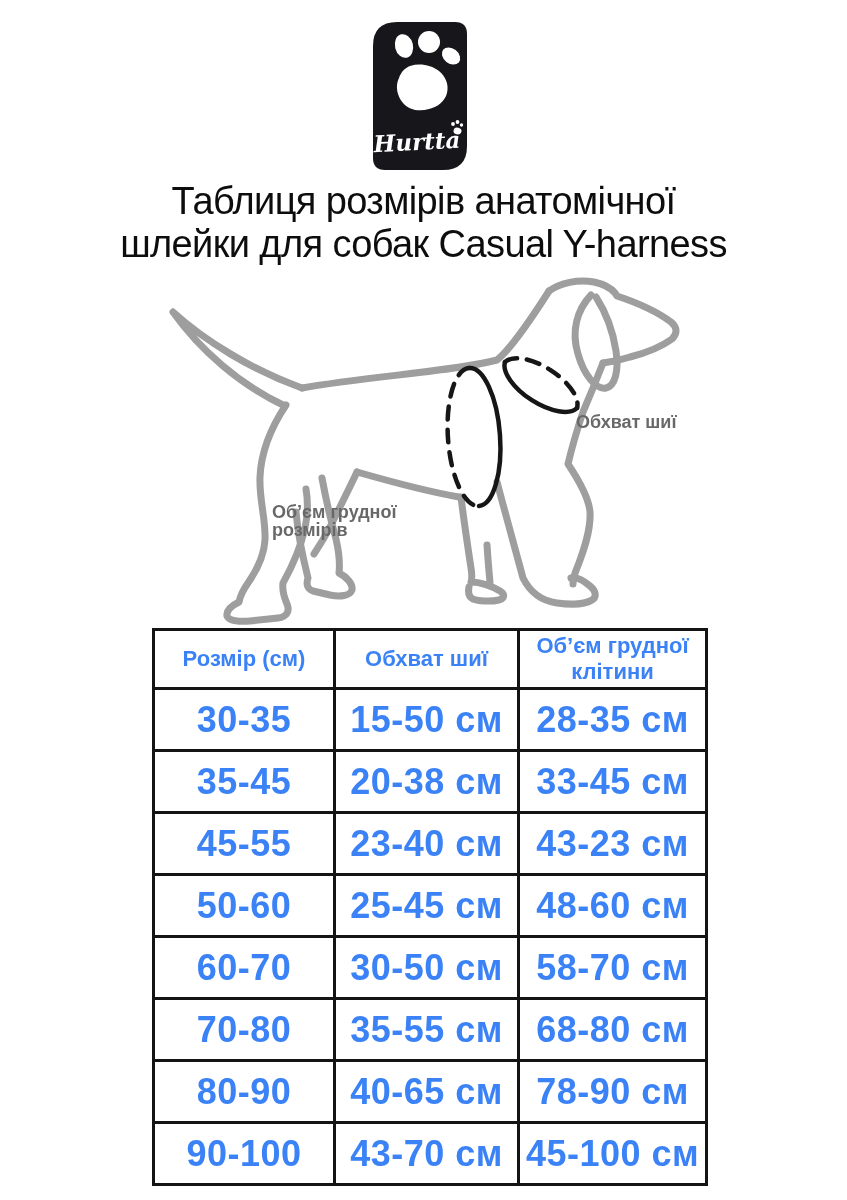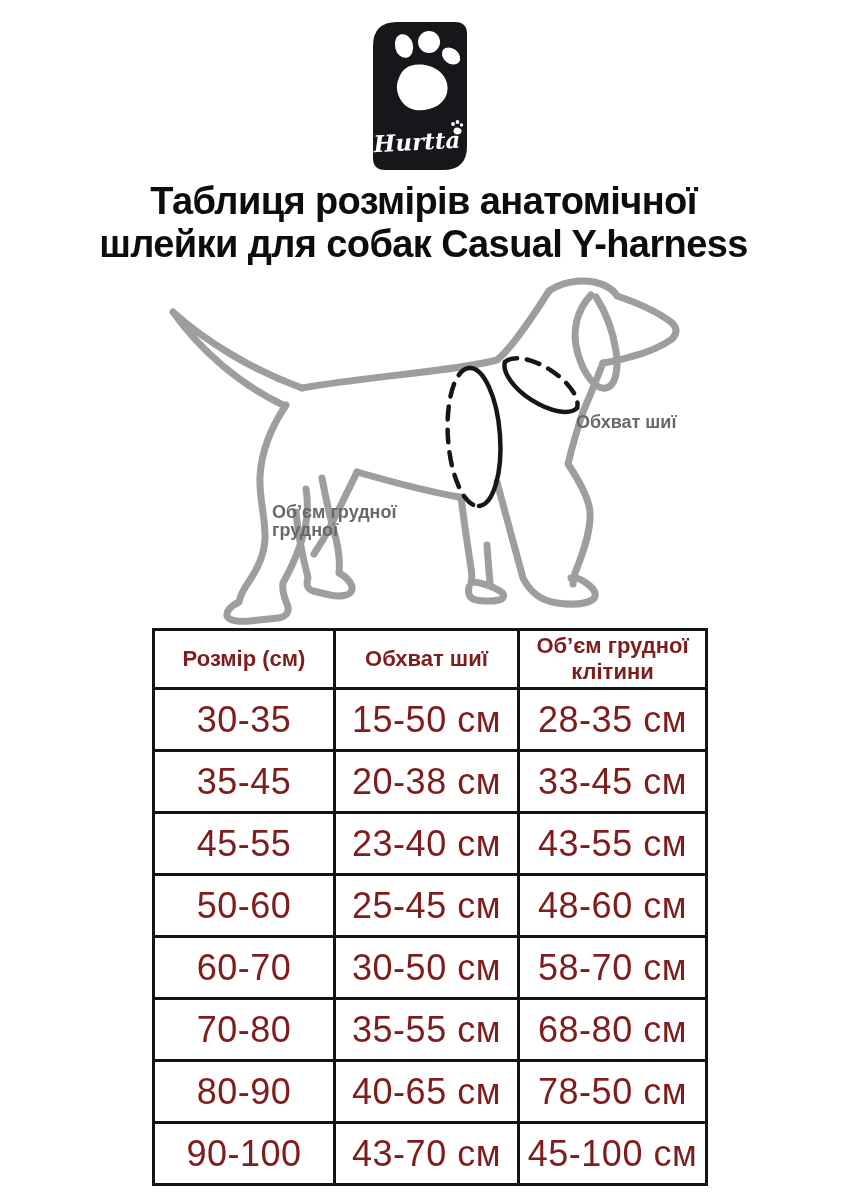--- a/index.html
+++ b/index.html
@@ -3,33 +3,33 @@
 <meta charset="utf-8">
 <style>
   html,body{margin:0;padding:0;background:#ffffff;}
   body{width:847px;height:1200px;font-family:"Liberation Sans",sans-serif;}
   .page{position:relative;width:847px;height:1200px;background:#ffffff;overflow:hidden;}
 
   .logo-svg{position:absolute;left:373px;top:22px;width:94px;height:148px;}
   .logo-script{font-family:"DejaVu Serif",serif;font-style:italic;font-weight:bold;font-size:23px;fill:#ffffff;}
 
   .title{position:absolute;left:0;top:180px;width:847px;text-align:center;
-         font-weight:bold;font-size:38px;line-height:43px;color:#0d0d0d;letter-spacing:-0.6px;}
+         font-weight:normal;font-size:38px;line-height:43px;color:#0d0d0d;letter-spacing:-0.6px;}
 
   .dog-svg{position:absolute;left:150px;top:268px;width:560px;height:362px;}
 
   .measure-label{position:absolute;font-size:18px;line-height:18px;font-weight:bold;color:#686868;}
   .neck-label{left:576px;top:413px;}
   .chest-label{left:272px;top:503px;width:200px;text-align:left;}
 
   table.size-table{position:absolute;left:152px;top:628px;width:553px;
-                   border-collapse:collapse;table-layout:fixed;color:#7f1d1d;background:#ffffff;}
+                   border-collapse:collapse;table-layout:fixed;color:#3b82f6;background:#ffffff;}
   .size-table th,.size-table td{border:3px solid #141414;text-align:center;vertical-align:middle;padding:0 2px;}
   .size-table th{height:56px;font-size:22px;font-weight:bold;line-height:26px;}
-  .size-table td{height:59px;font-size:36px;font-weight:normal;letter-spacing:0.5px;}
+  .size-table td{height:59px;font-size:36px;font-weight:bold;letter-spacing:0.5px;}
   .col1{width:181px;}.col2{width:184px;}.col3{width:188px;}
 </style>
 </head>
 <body>
 
 <div class="page">
 
   <svg class="logo-svg" viewBox="0 0 94 148" aria-hidden="true">
     <path fill="#17161b" d="M 24 0 H 82 Q 94 0 94 12 V 124 Q 94 148 70 148 H 12 Q 0 148 0 136 V 24 Q 0 0 24 0 Z"></path>
     <g fill="#ffffff">
@@ -70,21 +70,21 @@
       <path d="M 469,368 A 26 69 -4 0 1 479,506"></path>
       <path d="M 469,368 A 26 69 -4 0 0 479,506" stroke-dasharray="13 10"></path>
       <path d="M 505,362 A 43 20 33 0 0 577,408"></path>
       <path d="M 505,362 A 43 20 33 0 1 577,408" stroke-dasharray="13 10"></path>
     </g>
   </svg>
 
   <div class="measure-label neck-label">Обхват шиї</div>
   <div class="measure-label chest-label">
     <div>Об’єм грудної</div>
-    <div>грудної</div>
+    <div>розмірів</div>
   </div>
 
   <table class="size-table">
     <colgroup>
         <col class="col1">
         <col class="col2">
         <col class="col3">
       </colgroup>
     <thead>
       <tr>
@@ -100,41 +100,41 @@
           <td>28-35 см</td>
         </tr>
         <tr>
           <td>35-45</td>
           <td>20-38 см</td>
           <td>33-45 см</td>
         </tr>
         <tr>
           <td>45-55</td>
           <td>23-40 см</td>
-          <td>43-55 см</td>
+          <td>43-23 см</td>
         </tr>
         <tr>
           <td>50-60</td>
           <td>25-45 см</td>
           <td>48-60 см</td>
         </tr>
         <tr>
           <td>60-70</td>
           <td>30-50 см</td>
           <td>58-70 см</td>
         </tr>
         <tr>
           <td>70-80</td>
           <td>35-55 см</td>
           <td>68-80 см</td>
         </tr>
         <tr>
           <td>80-90</td>
           <td>40-65 см</td>
-          <td>78-50 см</td>
+          <td>78-90 см</td>
         </tr>
         <tr>
           <td>90-100</td>
           <td>43-70 см</td>
           <td>45-100 см</td>
         </tr>
       </tbody>
   </table>
 
 </div>

